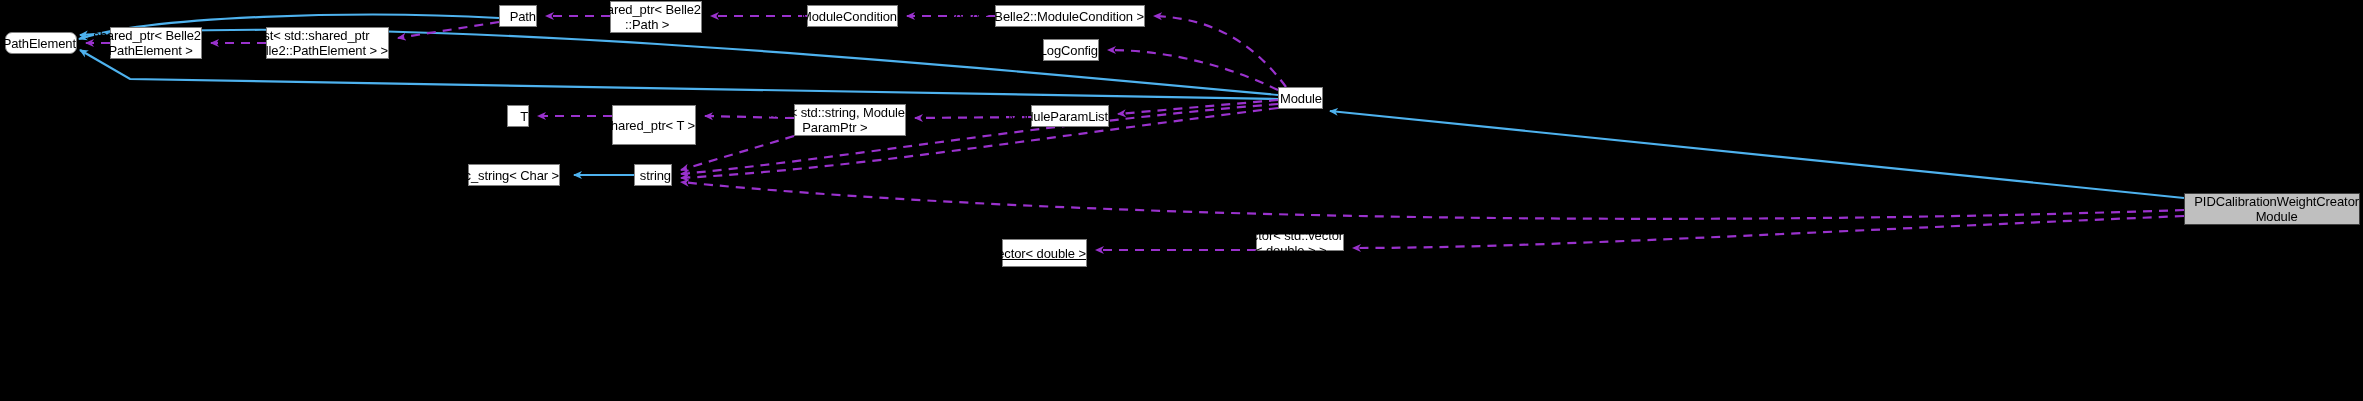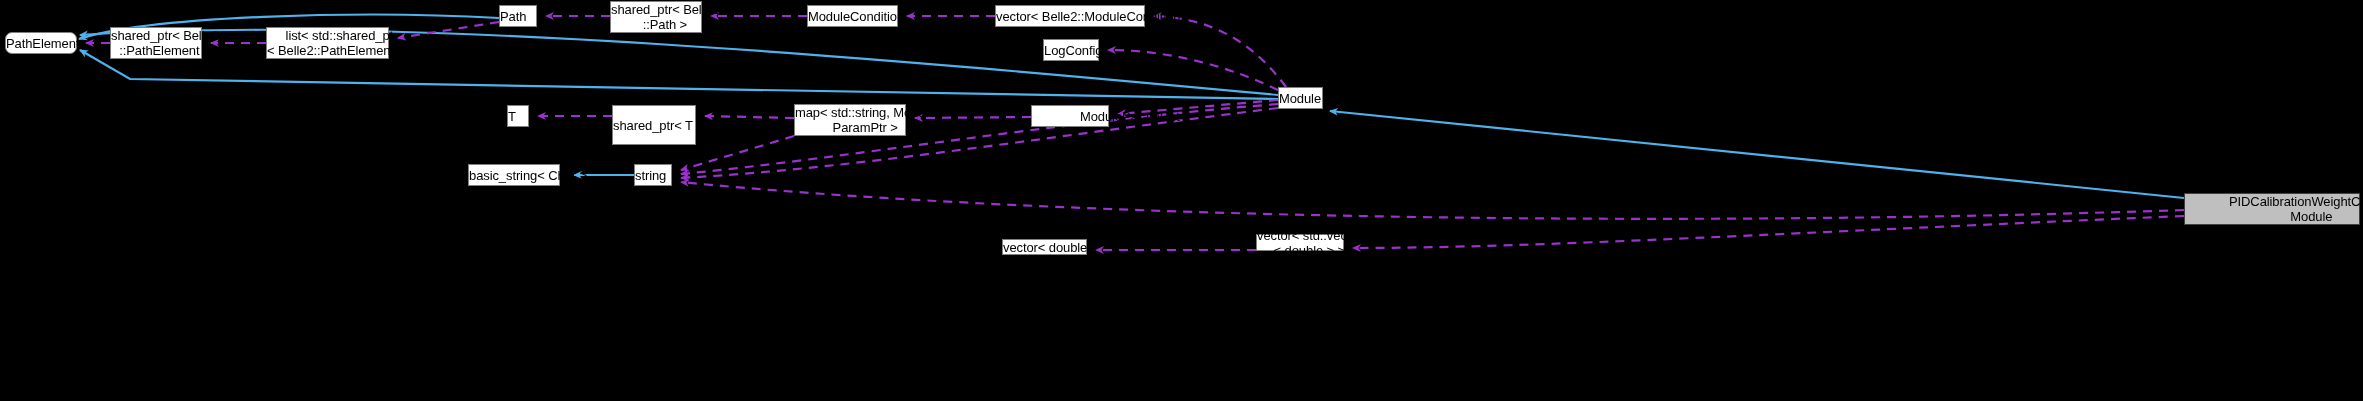--- a/index.html
+++ b/index.html
@@ -27,21 +27,21 @@
     position: absolute;
     box-sizing: border-box;
     background: #ffffff;
     border: 1px solid #808080;
     color: #000000;
     font-size: 13px;
     line-height: 15px;
     text-align: center;
     display: flex;
     align-items: center;
-    justify-content: flex-start;
+    justify-content: flex-end;
     white-space: pre;
     letter-spacing: -0.1px;
     z-index: 5;
   }
   .node.highlight {
     background: #bfbfbf;
     border: 1px solid #404040;
   }
   .node-label {
     display: block;
@@ -107,17 +107,17 @@
       <div class="node" style="left: 1278px; top: 87px; width: 45px; height: 22px;"><span class="node-label">Module</span></div>
       <div class="node" style="left: 507px; top: 105px; width: 22px; height: 22px;"><span class="node-label">T</span></div>
       <div class="node" style="left: 612px; top: 105px; width: 84px; height: 40px;"><span class="node-label">shared_ptr&lt; T &gt;</span></div>
       <div class="node" style="left: 794px; top: 104px; width: 112px; height: 32px;"><span class="node-label">map&lt; std::string, Module
 ParamPtr &gt;</span></div>
       <div class="node" style="left: 1031px; top: 105px; width: 78px; height: 22px; padding-left: 48px;"><span class="node-label">ModuleParamList</span></div>
       <div class="node" style="left: 468px; top: 164px; width: 92px; height: 22px;"><span class="node-label">basic_string&lt; Char &gt;</span></div>
       <div class="node" style="left: 634px; top: 164px; width: 38px; height: 22px;"><span class="node-label">string</span></div>
       <div class="node highlight" style="left: 2184px; top: 193px; width: 176px; height: 32px; padding-left: 44px;"><span class="node-label">PIDCalibrationWeightCreator
 Module</span></div>
-      <div class="node" style="left: 1002px; top: 239px; width: 85px; height: 16px;"><span class="node-label">vector&lt; double &gt;</span></div>
+      <div class="node" style="left: 1002px; top: 239px; width: 85px; height: 28px; text-decoration: underline;"><span class="node-label">vector&lt; double &gt;</span></div>
       <div class="node" style="left: 1256px; top: 234px; width: 88px; height: 17px;"><span class="node-label">vector&lt; std::vector
 &lt; double &gt; &gt;</span></div>
     </div>
 </div>
 
 </body></html>

